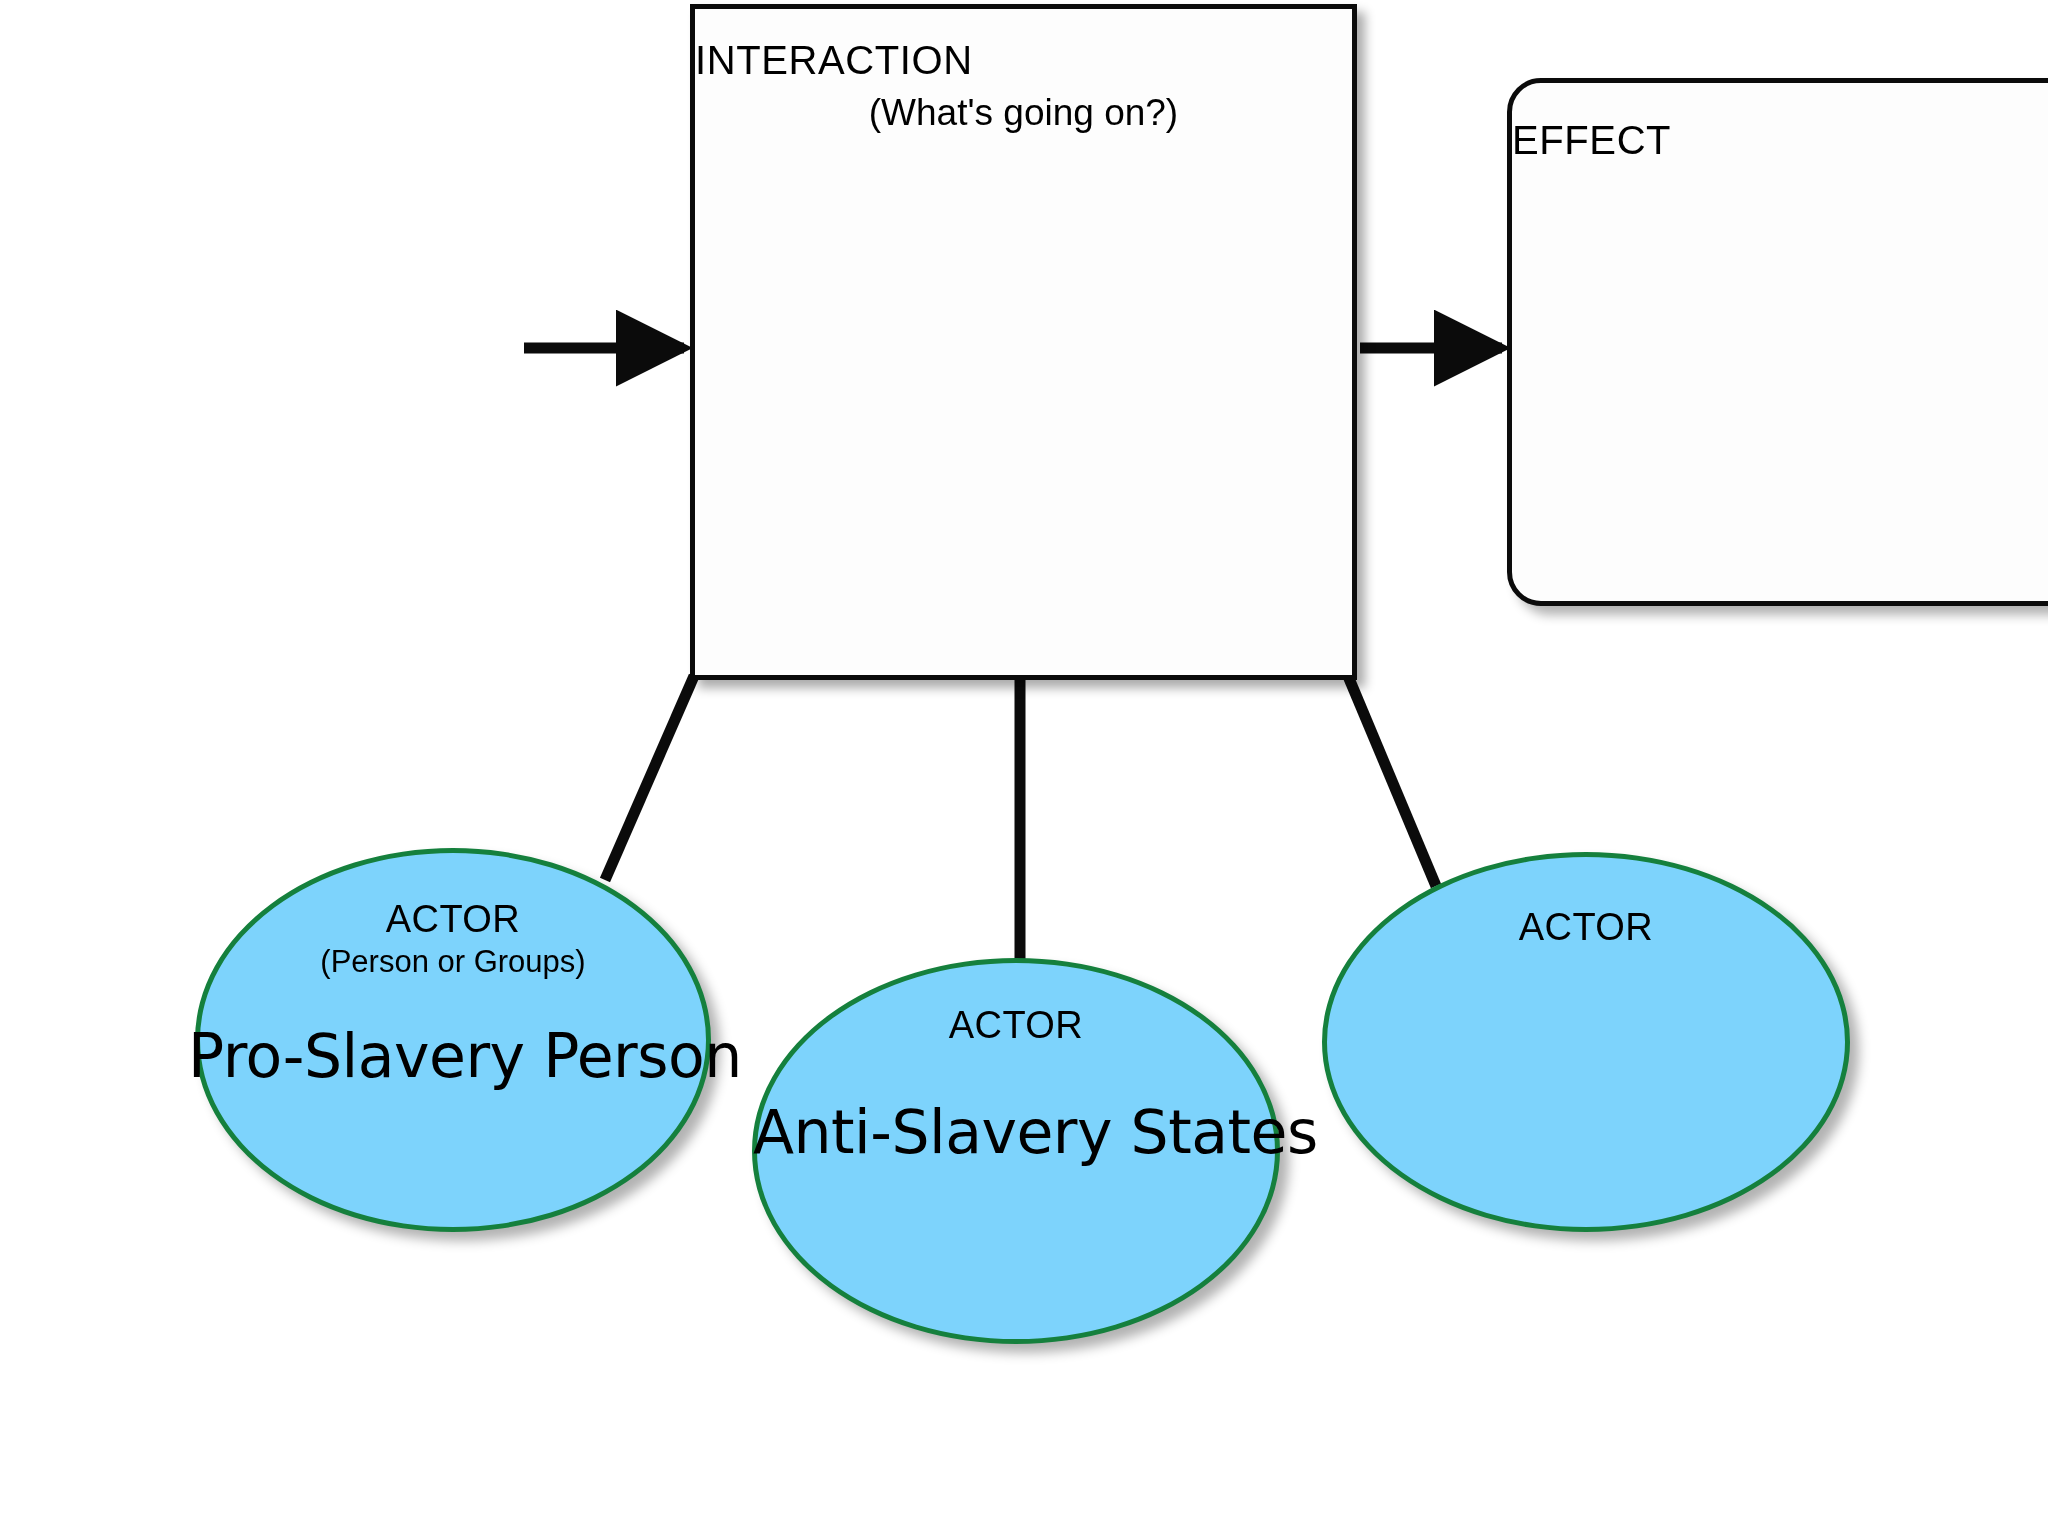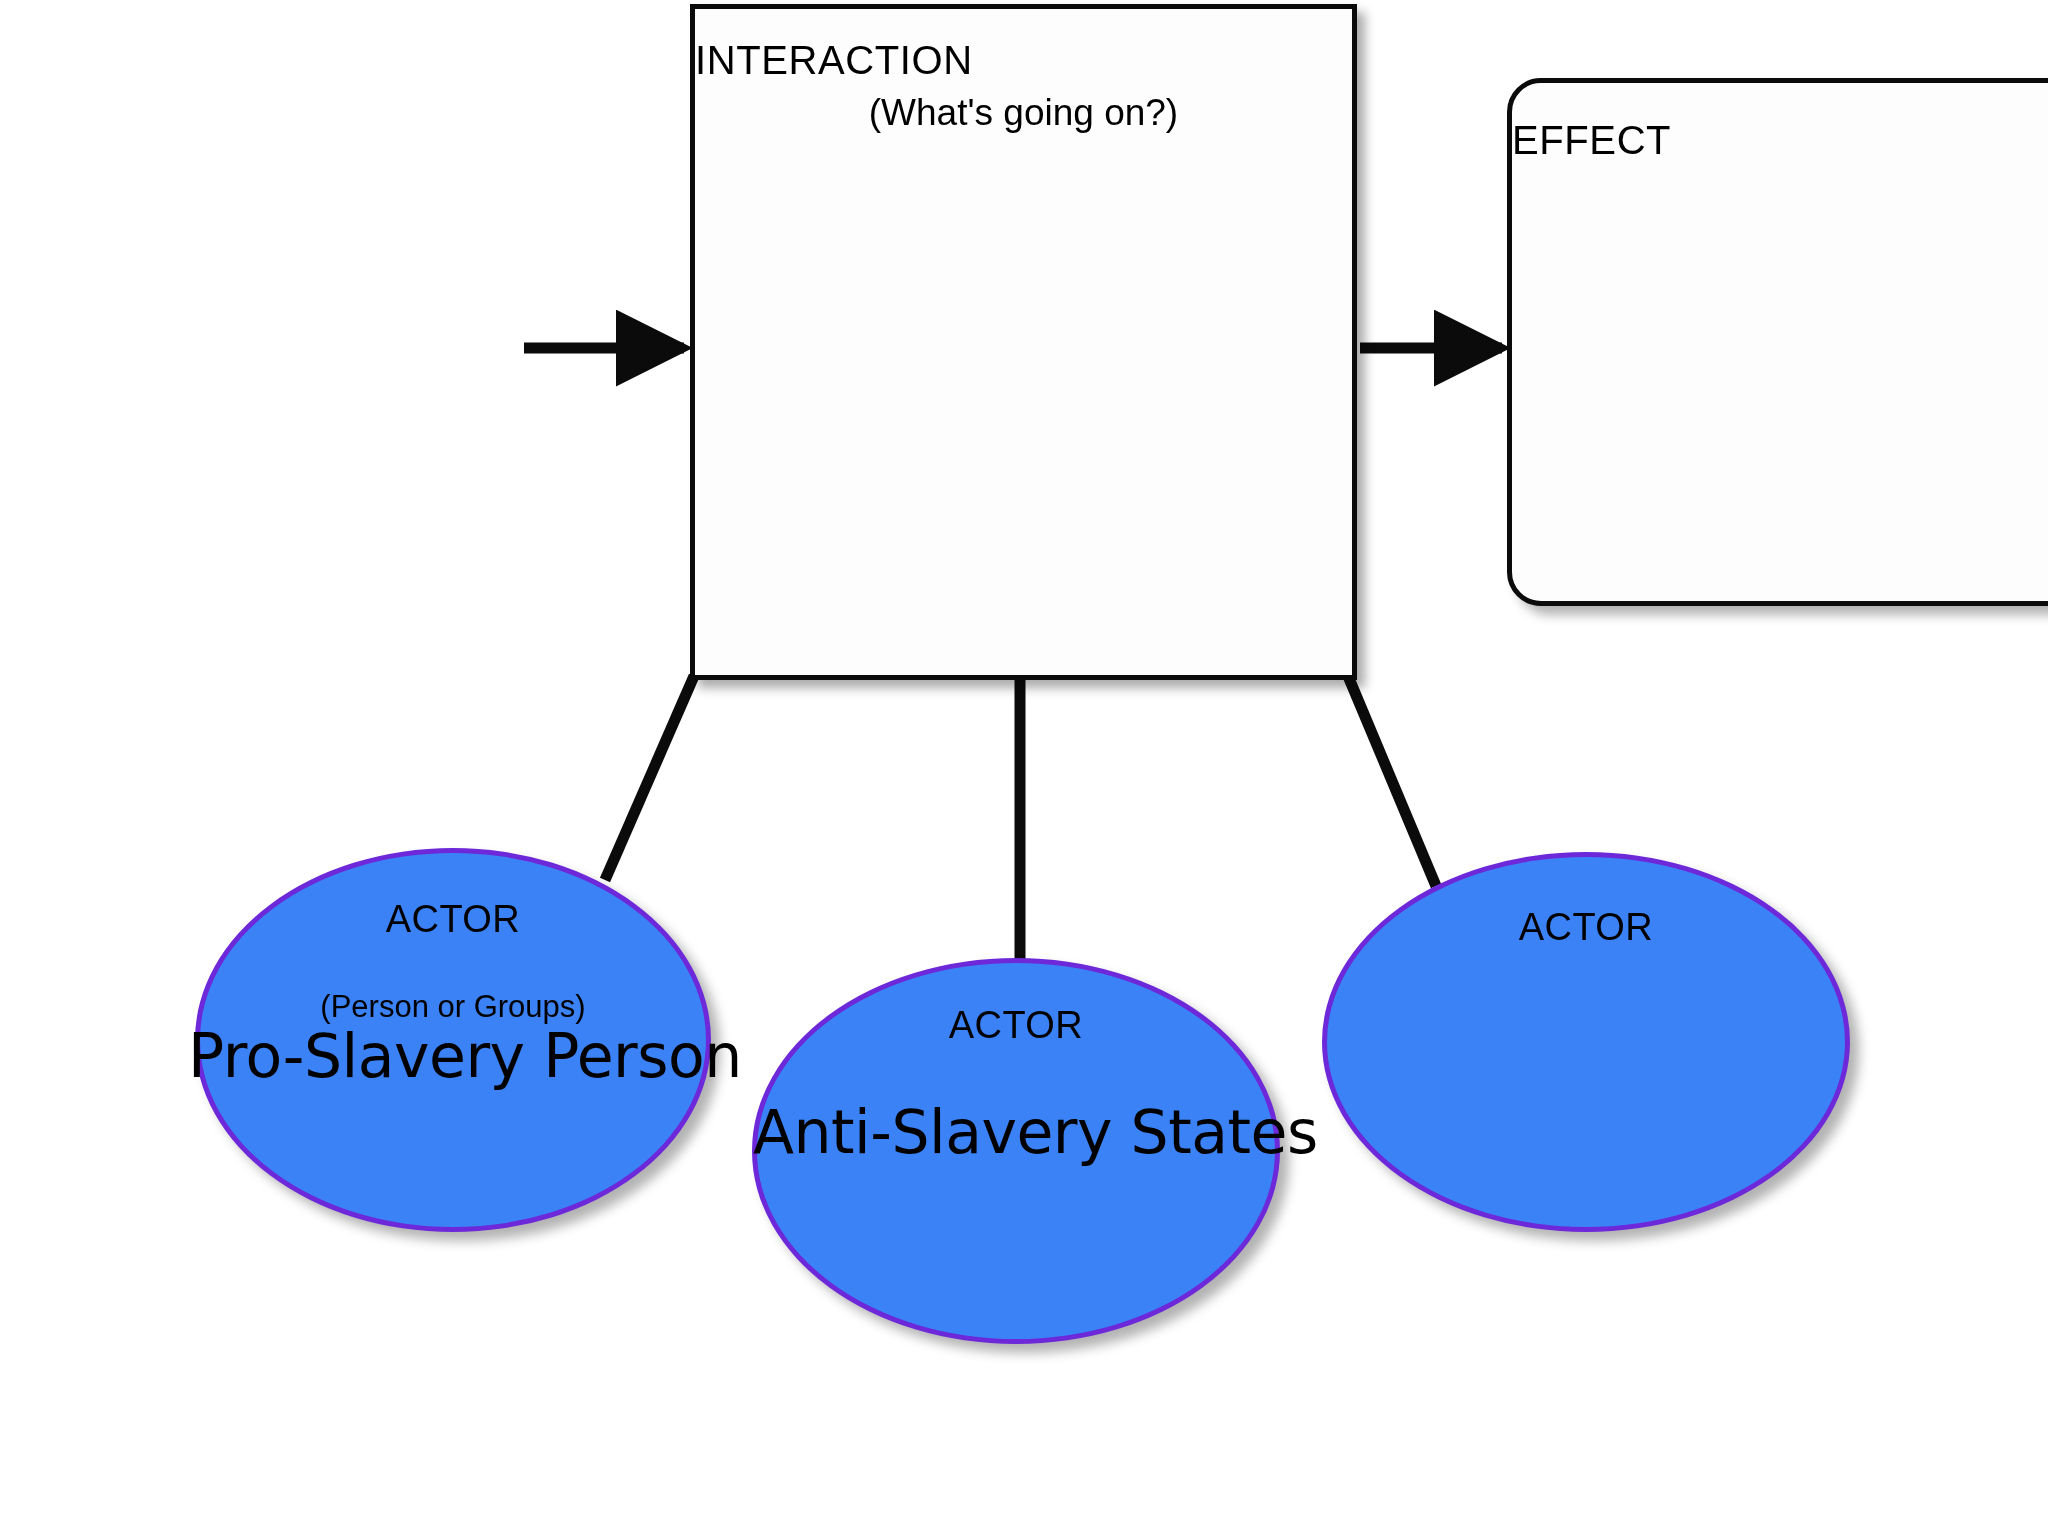--- a/index.html
+++ b/index.html
@@ -68,22 +68,22 @@
     top: 84px;
     text-align: center;
     font-size: 37px;
     line-height: 1.1;
     font-weight: 400;
   }
 
   
   .node-ellipse {
     position: absolute;
-    background: #3b82f6;
-    border: 5px solid #6d28d9;
+    background: #7dd3fc;
+    border: 5px solid #15803d;
     border-radius: 50%;
     box-sizing: border-box;
     box-shadow: 9px 9px 12px rgba(0,0,0,0.30);
   }
   #actor-1 { left: 195px;  top: 848px; width: 516px; height: 384px; }
   #actor-2 { left: 752px;  top: 958px; width: 528px; height: 386px; }
   #actor-3 { left: 1322px; top: 852px; width: 528px; height: 380px; }
 
   .ellipse-title {
     position: absolute;
@@ -108,21 +108,21 @@
     text-align: center;
     font-size: 60px;
     line-height: 1.05;
     white-space: nowrap;
     font-family: "DejaVu Sans", sans-serif;
     font-weight: 400;
     letter-spacing: -0.5px;
   }
 
   #actor-1 .ellipse-title    { top: 46px; }
-  #actor-1 .ellipse-subtitle { top: 92px; margin-top: 45px; }
+  #actor-1 .ellipse-subtitle { top: 92px; }
   #actor-1 .ellipse-body     { top: 172px; }
 
   #actor-2 .ellipse-title    { top: 42px; }
   #actor-2 .ellipse-body     { top: 138px; margin-left: 8px; }
 
   #actor-3 .ellipse-title    { top: 50px; }
 </style>
 </head>
 <body>
 

